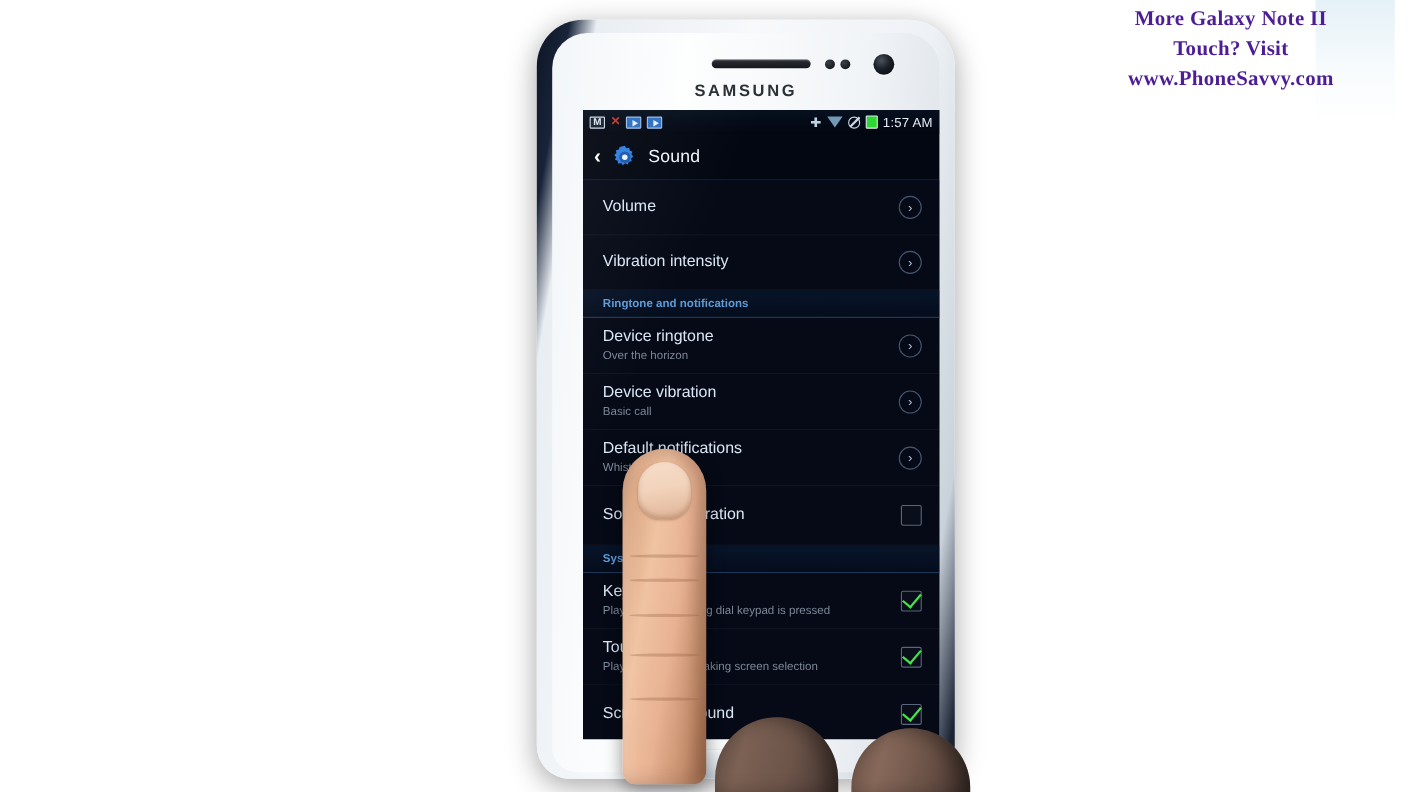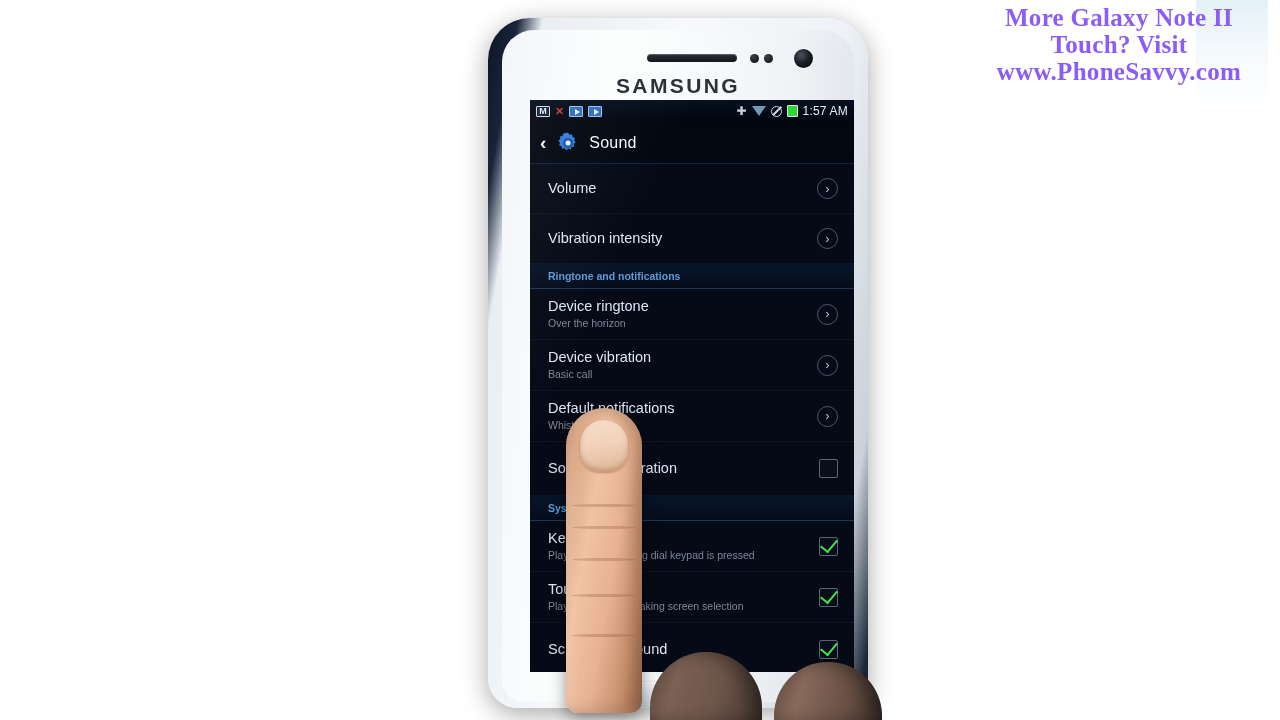--- a/index.html
+++ b/index.html
@@ -9,22 +9,22 @@
     font-family: "Liberation Sans", sans-serif;
     overflow: hidden;
   }
   #stage { position: relative; width: 1280px; height: 720px; background: #ffffff; }
 
   
   .watermark {
     position: absolute; top: 4px; left: 960px; width: 318px; height: 100px;
     text-align: center;
     font-family: "Liberation Serif", serif;
-    font-weight: bold; font-size: 25px; line-height: 27px;
-    color: #8b5cf6;
+    font-weight: bold; font-size: 19px; line-height: 27px;
+    color: #4c1d95;
     letter-spacing: .3px;
     text-shadow: 0 0 1px rgba(255,255,255,.7);
   }
   .watermark .wm-line { display: block; white-space: nowrap; }
   .wm-haze {
     position: absolute; top: 0; left: 1196px; width: 72px; height: 112px;
     background: linear-gradient(180deg, rgba(224,238,246,.85), rgba(236,246,250,.35) 60%, rgba(255,255,255,0));
     pointer-events: none;
   }
 
@@ -53,21 +53,21 @@
   .sensor.s1 { left: 248px; }
   .sensor.s2 { left: 262px; }
   .frontcam {
     position: absolute; left: 292px; top: 19px; width: 19px; height: 19px; border-radius: 50%;
     background: radial-gradient(circle at 38% 32%, #4a525c 0%, #1a1f27 45%, #05070a 100%);
     box-shadow: 0 0 0 1px rgba(255,255,255,.35);
   }
   .brand {
     position: absolute; left: 0; right: 0; top: 44px; text-align: center;
     font-family: "Liberation Sans", sans-serif;
-    font-weight: bold; font-size: 21px; letter-spacing: 2.4px;
+    font-weight: bold; font-size: 15px; letter-spacing: 2.4px;
     color: #2c3138;
   }
 
   
   .screen {
     position: absolute; left: 28px; top: 70px; width: 324px; height: 572px;
     background: #030711;
     overflow: hidden;
   }
   .screen-glass {

